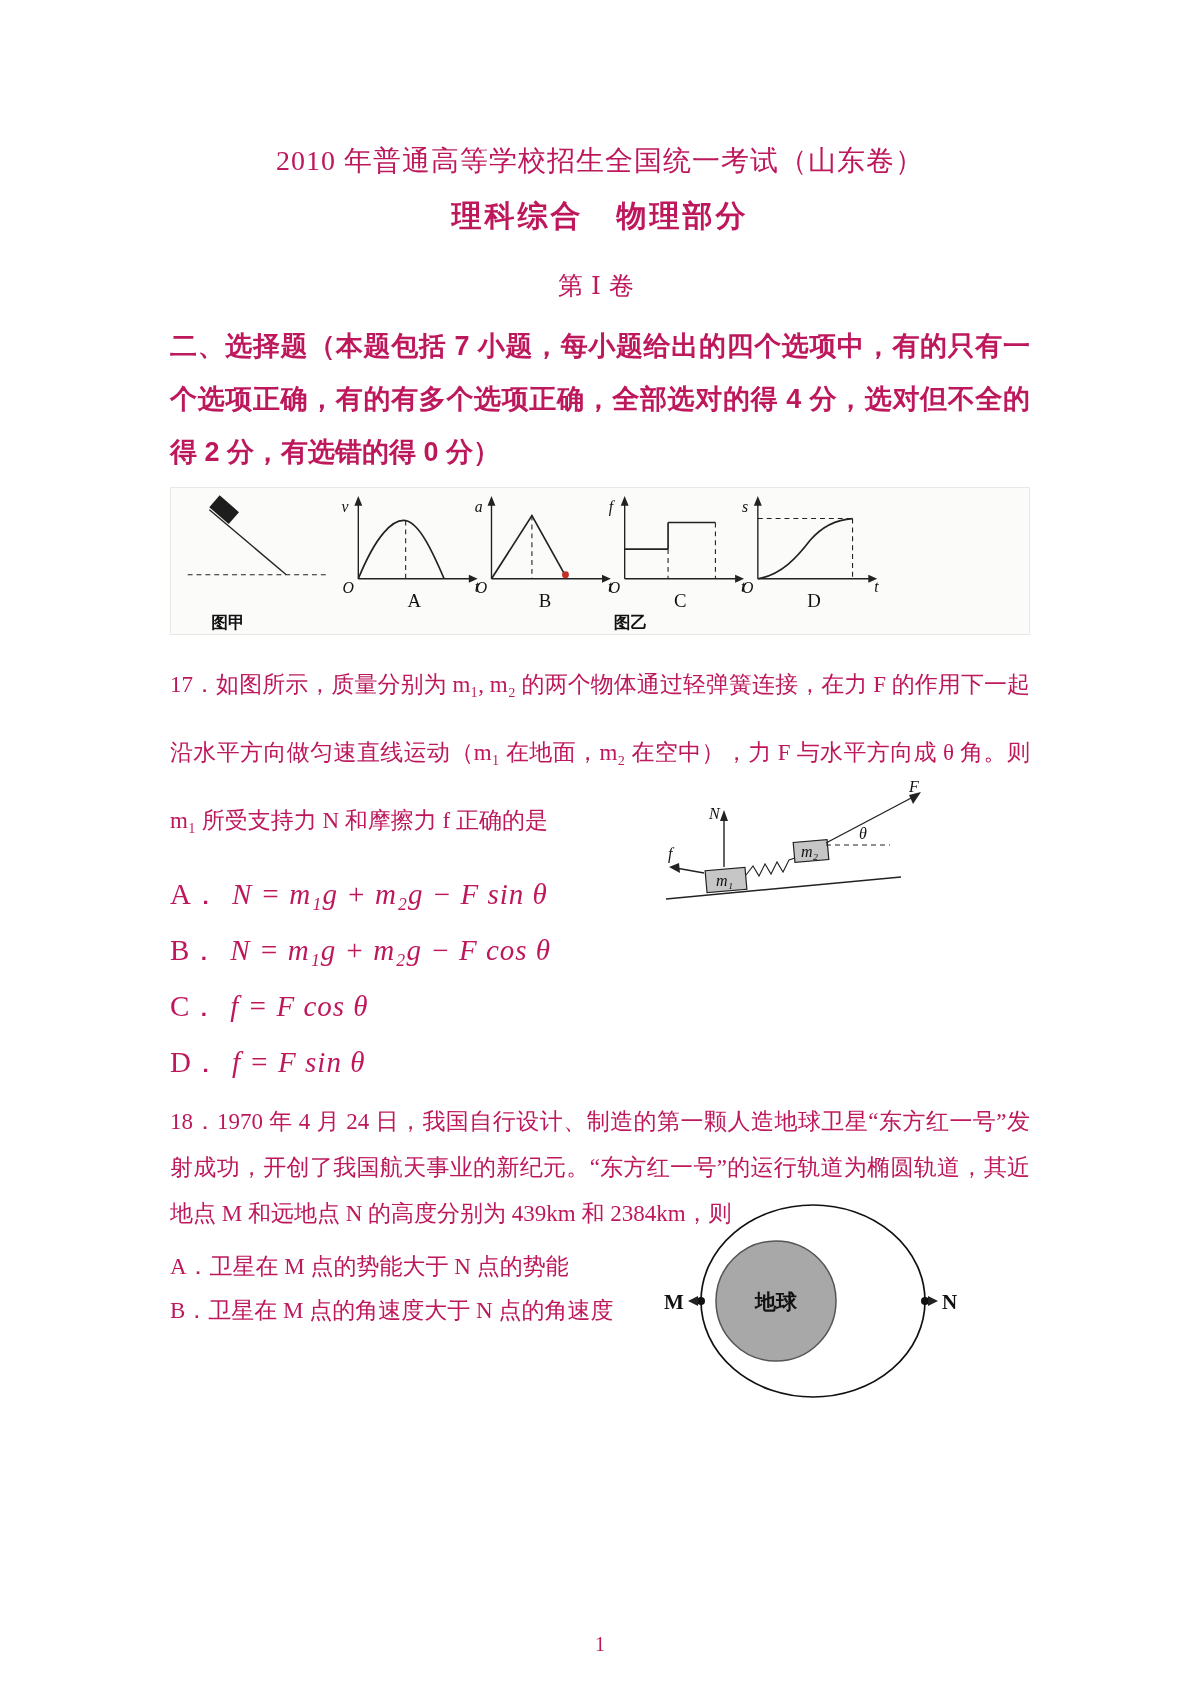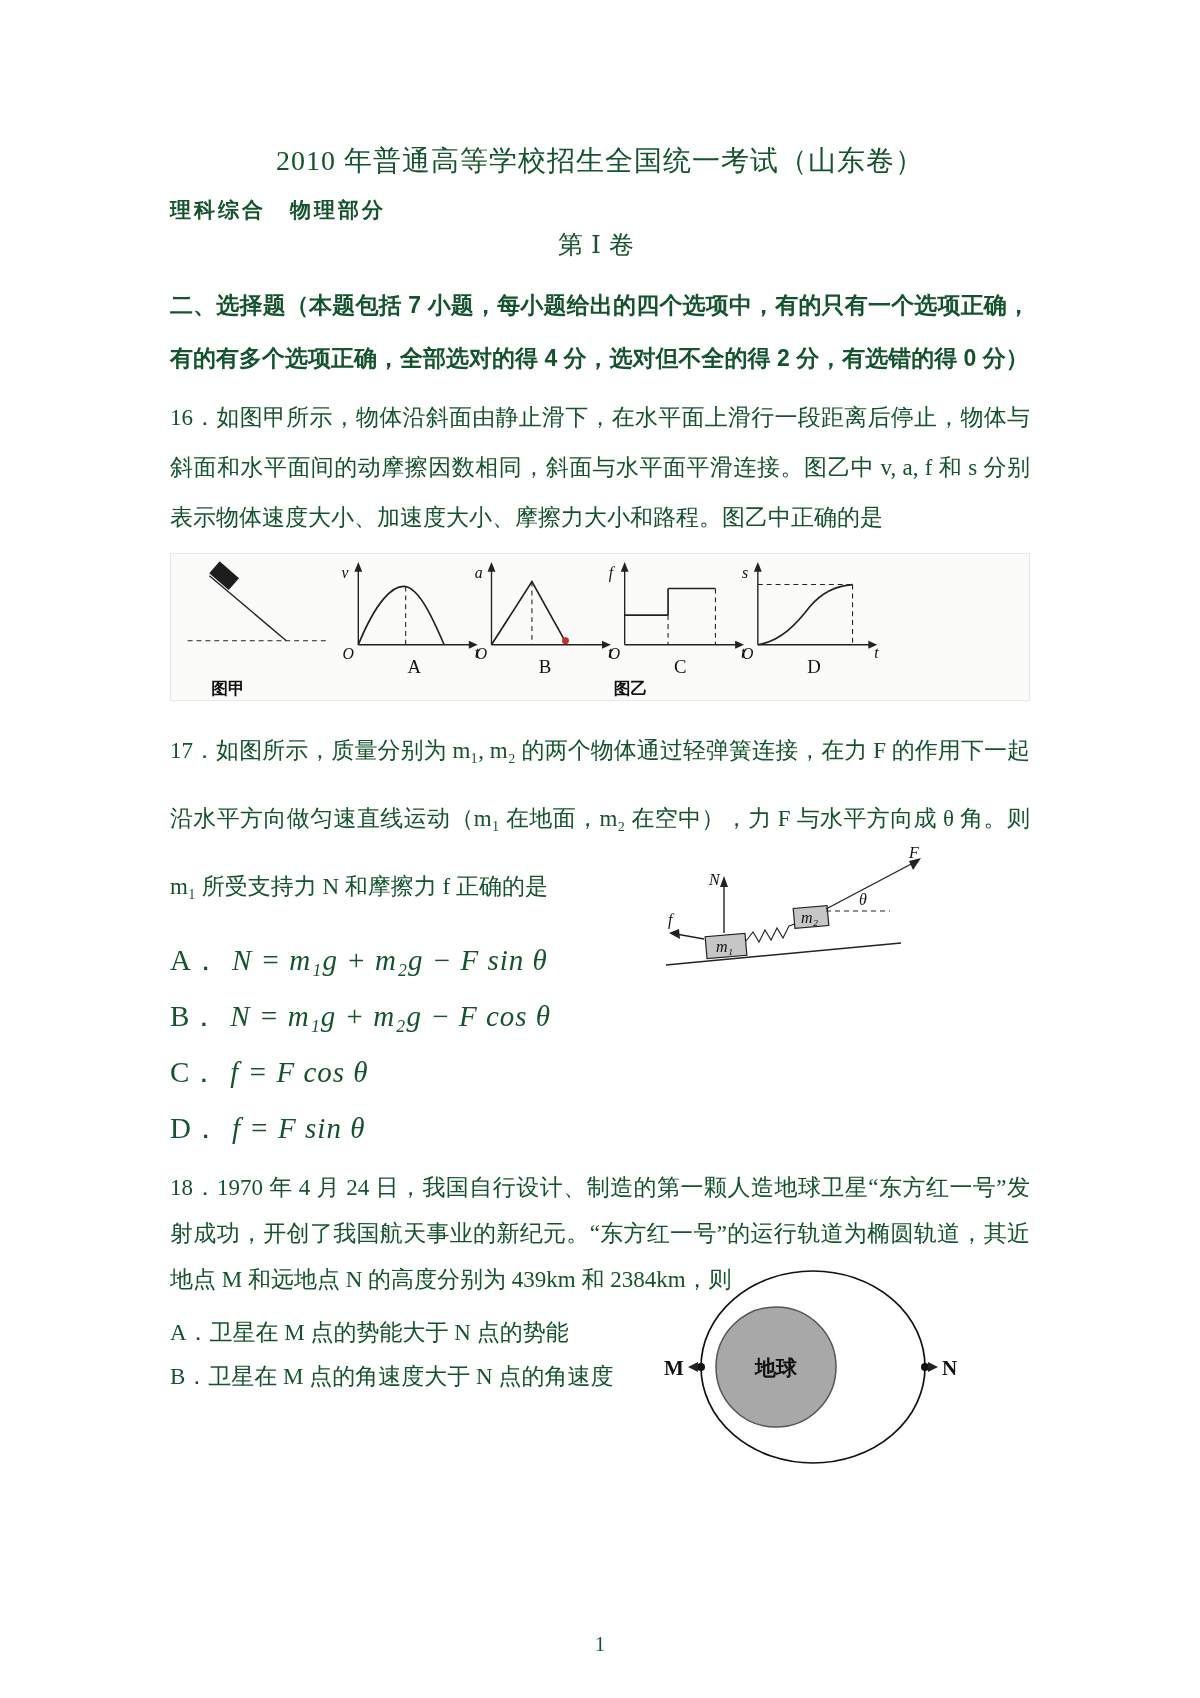--- a/index.html
+++ b/index.html
@@ -1,32 +1,32 @@
 <!DOCTYPE html>
 <html><head>
 <meta charset="utf-8">
 <style>
   * { box-sizing: border-box; }
   html, body { margin: 0; padding: 0; background: #ffffff; }
   .page {
     position: relative; width: 1200px; height: 1698px; background: #fff;
-    color: #14532d; overflow: hidden;
+    color: #be185d; overflow: hidden;
     font-family: "Liberation Serif", "DejaVu Serif", serif;
   }
   .content { padding: 142px 170px 0 170px; }
 
   .title { margin: 0 0 16px; font-size: 28px; font-weight: 400; text-align: center; letter-spacing: 1px; }
   .subtitle {
-    margin: 0 0 4px; font-size: 21px; font-weight: 700; letter-spacing: 3px;
+    margin: 0 0 32px; font-size: 30px; font-weight: 700; text-align: center; letter-spacing: 3px;
     font-family: "Liberation Sans", "DejaVu Sans", sans-serif;
   }
   .section-heading { margin: 0 0 18px; font-size: 25px; text-align: center; letter-spacing: 8px; }
 
   .instructions {
-    margin: 0 0 8px; font-size: 23px; line-height: 53px; font-weight: 700;
+    margin: 0 0 8px; font-size: 27px; line-height: 53px; font-weight: 700;
     font-family: "Liberation Sans", "DejaVu Sans", sans-serif; text-align: justify;
   }
   .stem { margin: 0; font-size: 23px; text-align: justify; }
   .q16-stem { line-height: 50px; margin-bottom: 10px; }
   .q17-stem { line-height: 68px; margin-bottom: 20px; }
   .q18-stem { line-height: 46px; margin-bottom: 8px; }
 
   .q16 { margin-bottom: 16px; }
   .q17 { position: relative; margin-bottom: 14px; }
   .q18 { position: relative; }
@@ -68,21 +68,20 @@
 <div class="page">
   <div class="content">
 
     <h1 class="title">2010 年普通高等学校招生全国统一考试（山东卷）</h1>
     <h2 class="subtitle">理科综合　物理部分</h2>
     <div class="section-heading">第Ⅰ卷</div>
 
     <p class="instructions">二、选择题（本题包括 7 小题，每小题给出的四个选项中，有的只有一个选项正确，有的有多个选项正确，全部选对的得 4 分，选对但不全的得 2 分，有选错的得 0 分）</p>
 
     <section class="q16">
-      <p class="stem q16-stem">16．如图甲所示，物体沿斜面由静止滑下，在水平面上滑行一段距离后停止，物体与斜面和水平面间的动摩擦因数相同，斜面与水平面平滑连接。图乙中 v, a, f 和 s 分别表示物体速度大小、加速度大小、摩擦力大小和路程。图乙中正确的是</p>
 
       <div class="figure16-wrap">
         <svg class="figure16" width="860" height="148" viewBox="0 0 860 148">
 
           <g>
             <line class="dash" x1="12" y1="88" x2="152" y2="88"></line>
             <line class="ln" x1="34" y1="22" x2="112" y2="88"></line>
             <rect class="blkdark" x="36" y="14" width="26" height="16" transform="rotate(41 49 22)"></rect>
             <text class="figlabel" x="36" y="142">图甲</text>
           </g>

